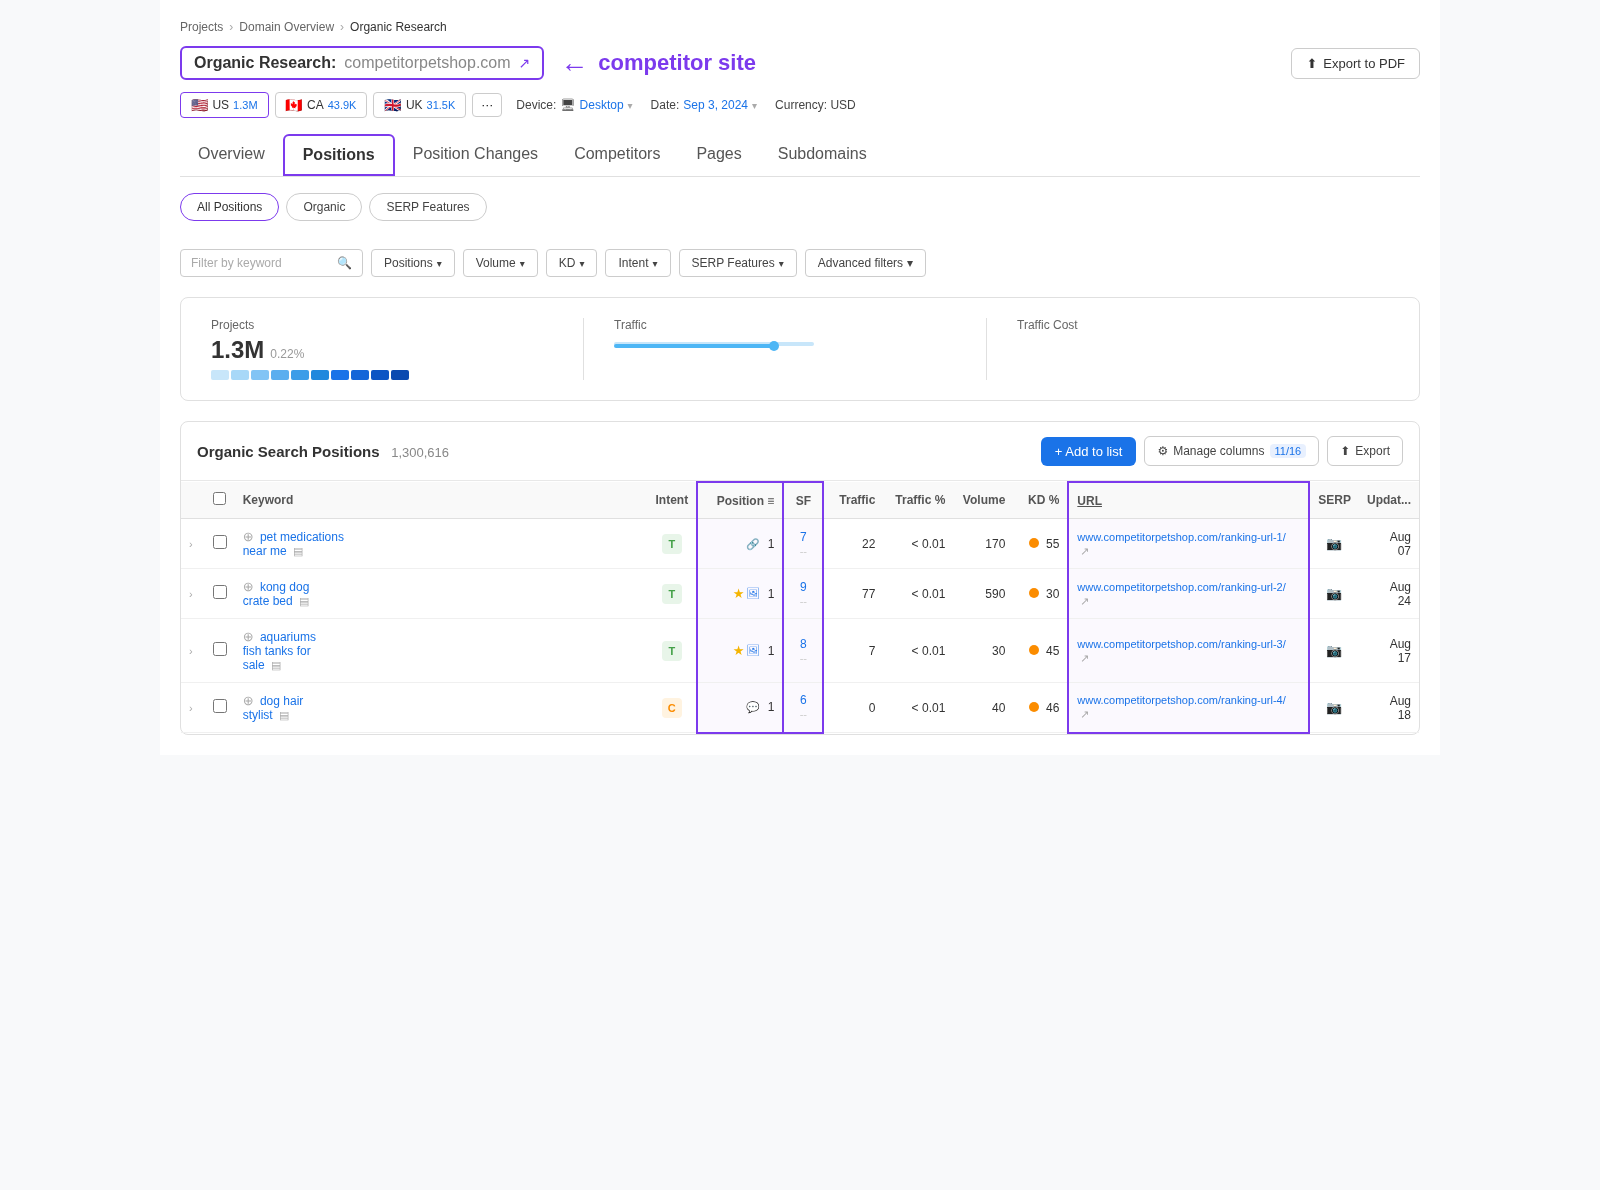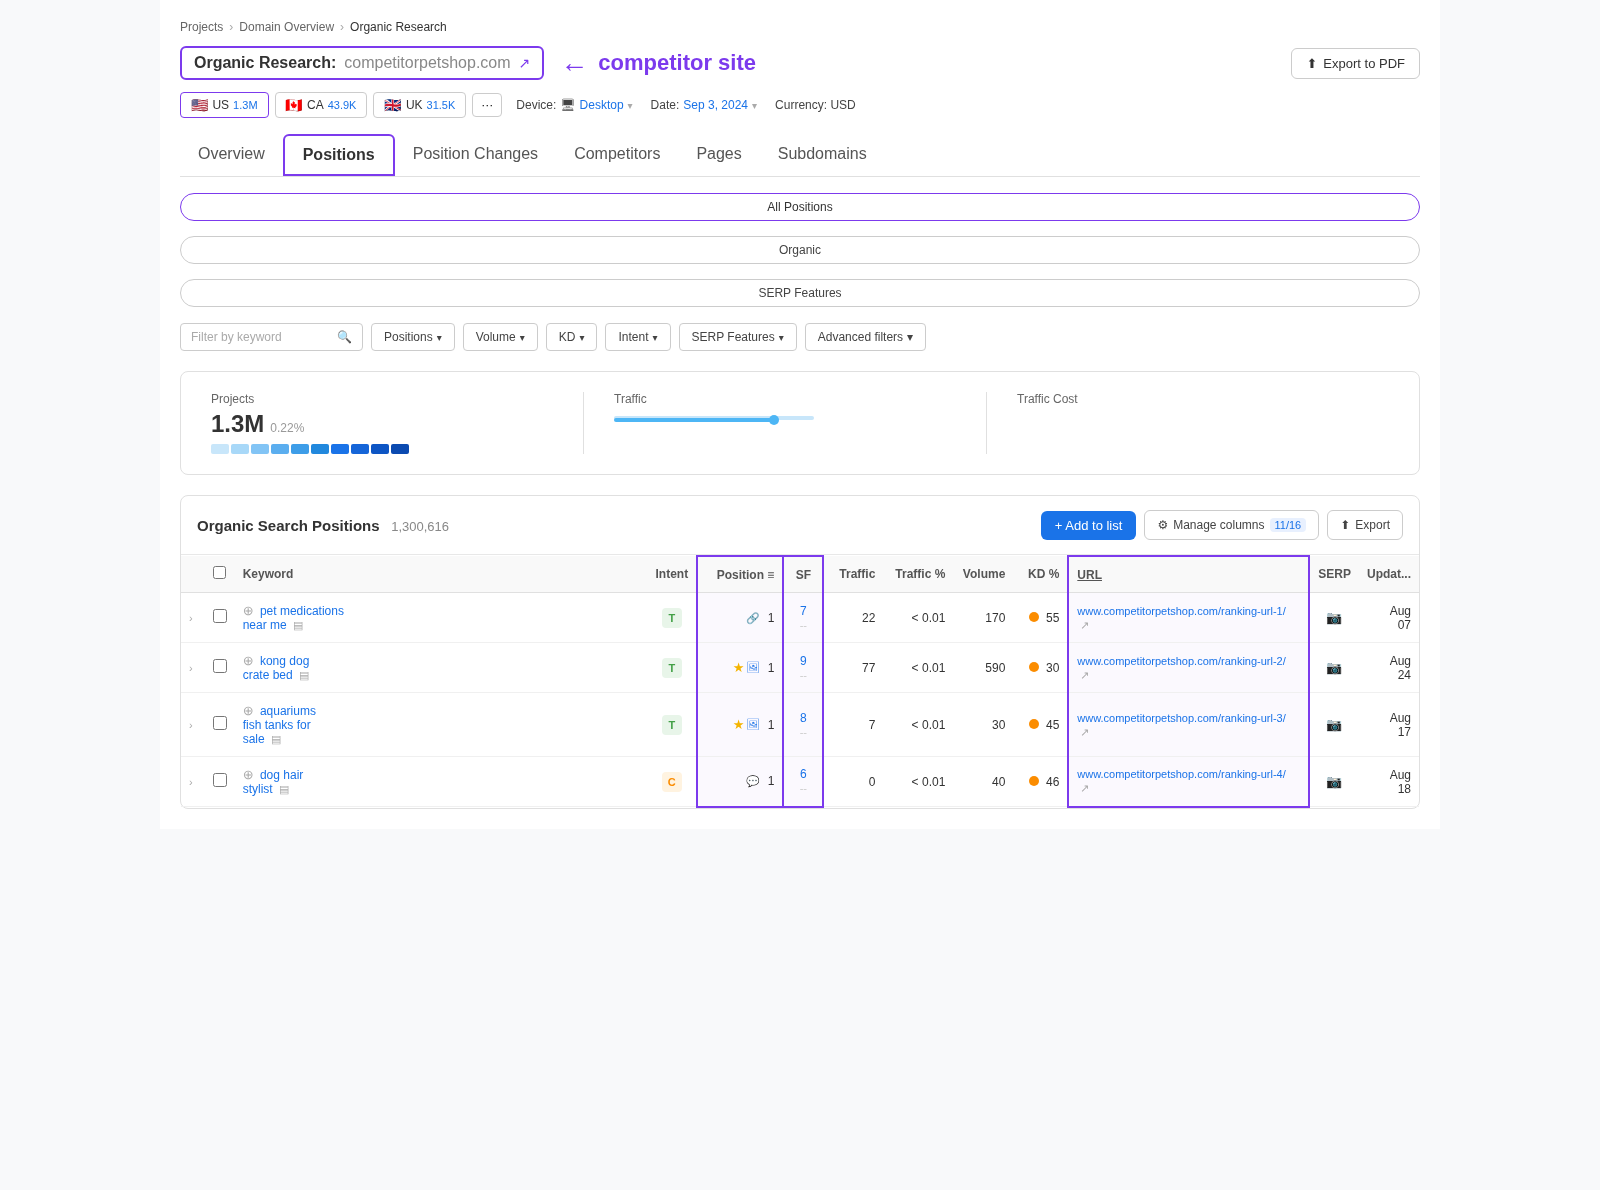--- a/index.html
+++ b/index.html
@@ -35,21 +35,21 @@
     .date-info { display: flex; align-items: center; gap: 4px; font-size: 12px; color: #444; margin-left: 12px; }
     .date-info .val { color: #1a73e8; font-weight: 500; cursor: pointer; }
     .currency-info { font-size: 12px; color: #444; margin-left: 12px; }
 
     
     .tabs { display: flex; gap: 0; border-bottom: 1px solid #e0e0e0; margin-bottom: 16px; }
     .tab { padding: 10px 18px; font-size: 16px; color: #555; cursor: pointer; border-bottom: 2px solid transparent; background: none; border-top: none; border-left: none; border-right: none; }
     .tab.active { color: #333; font-weight: 600; border-bottom: 2px solid #1a73e8; border: 2px solid #7c3aed; border-radius: 6px 6px 0 0; background: #fff; }
 
     
-    .sub-tabs { display: flex; gap: 15px; margin-bottom: 16px; flex-direction: column; }
+    .sub-tabs { display: flex; gap: 7px; margin-bottom: 28px; }
     .sub-tab { padding: 6px 16px; border-radius: 20px; border: 1px solid #ccc; font-size: 12px; cursor: pointer; background: #fff; color: #444; }
     .sub-tab.active { border-color: #7c3aed; background: #fff; color: #333; font-weight: 500; }
 
     
     .filters-row { display: flex; align-items: center; gap: 8px; margin-bottom: 20px; flex-wrap: wrap; }
     .filter-search { border: 1px solid #ccc; border-radius: 4px; padding: 6px 10px; font-size: 12px; display: flex; align-items: center; gap: 6px; background: #fff; }
     .filter-search input { border: none; outline: none; font-size: 12px; color: #333; width: 140px; background: transparent; }
     .filter-search input::placeholder { color: #aaa; }
     .filter-search .search-ico { color: #aaa; }
     .filter-btn { border: 1px solid #ccc; border-radius: 4px; padding: 6px 12px; font-size: 12px; cursor: pointer; background: #fff; color: #444; display: flex; align-items: center; gap: 4px; }

